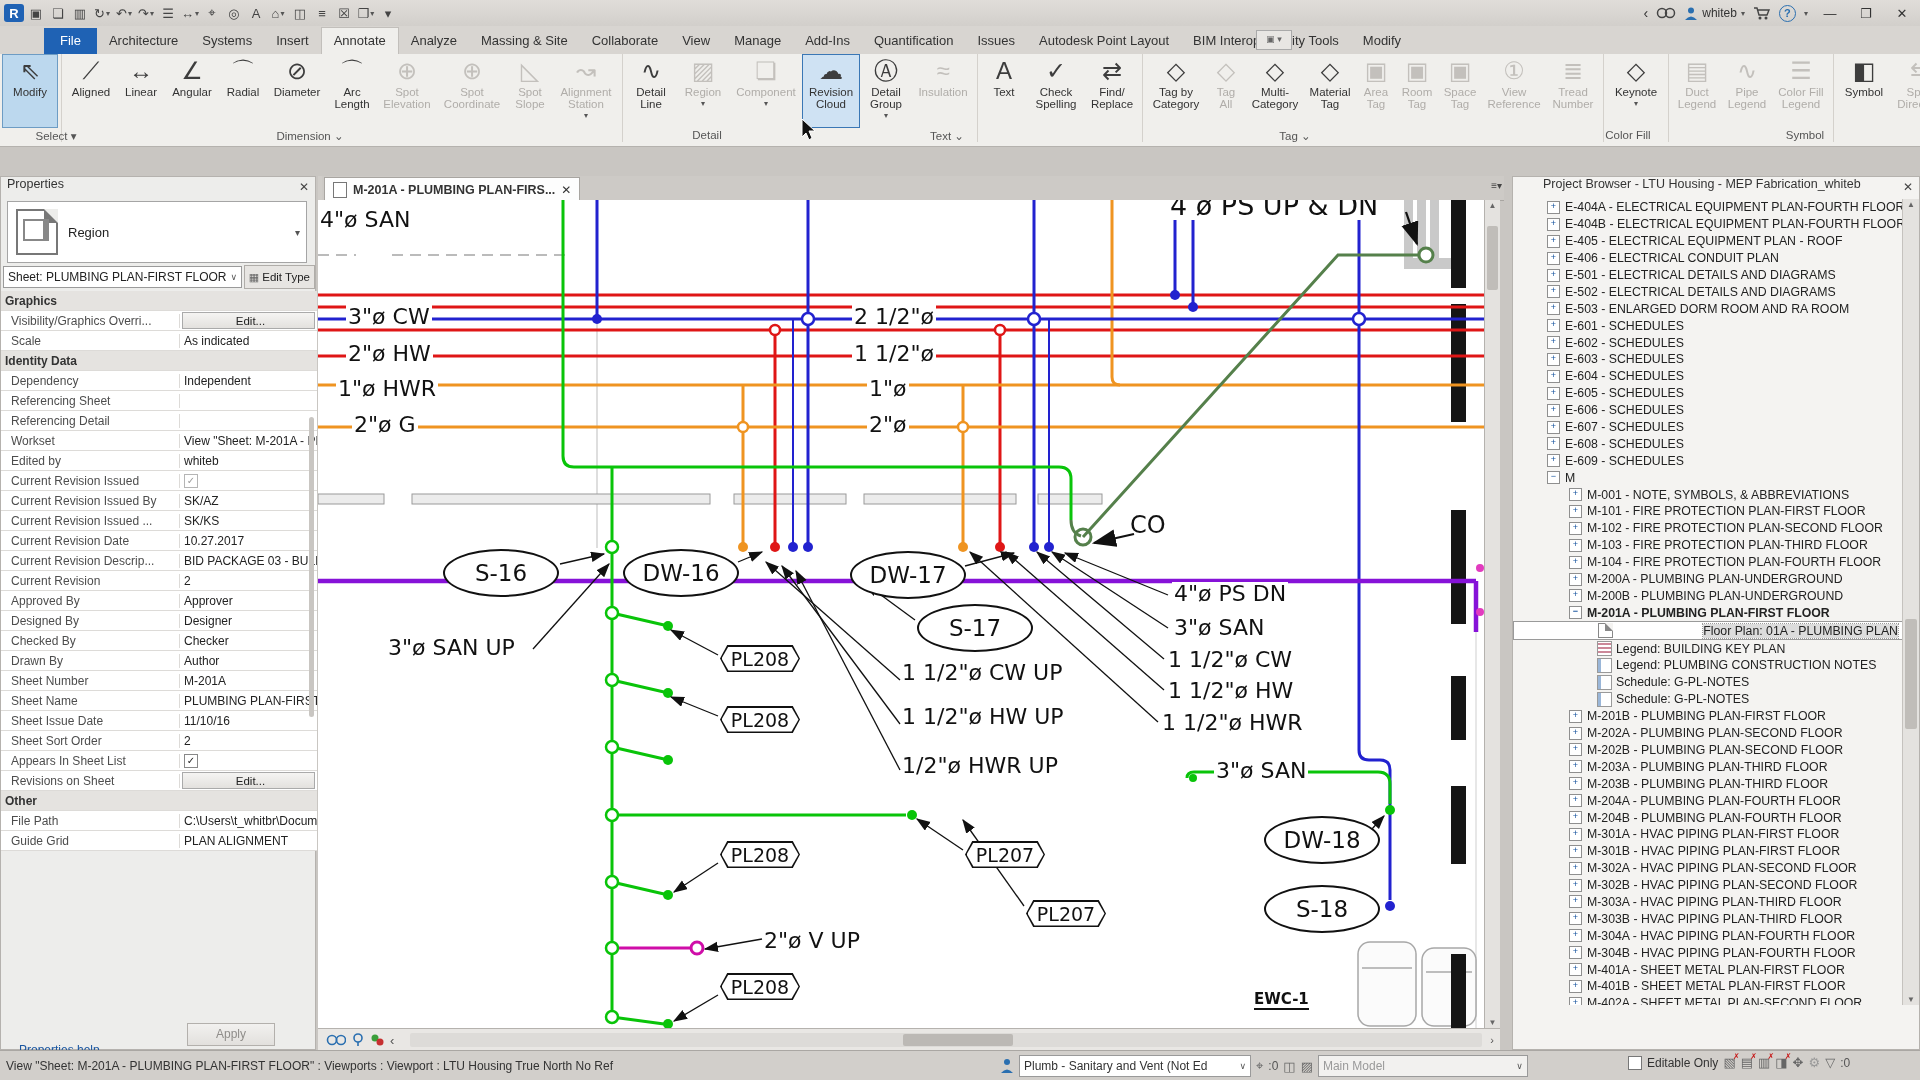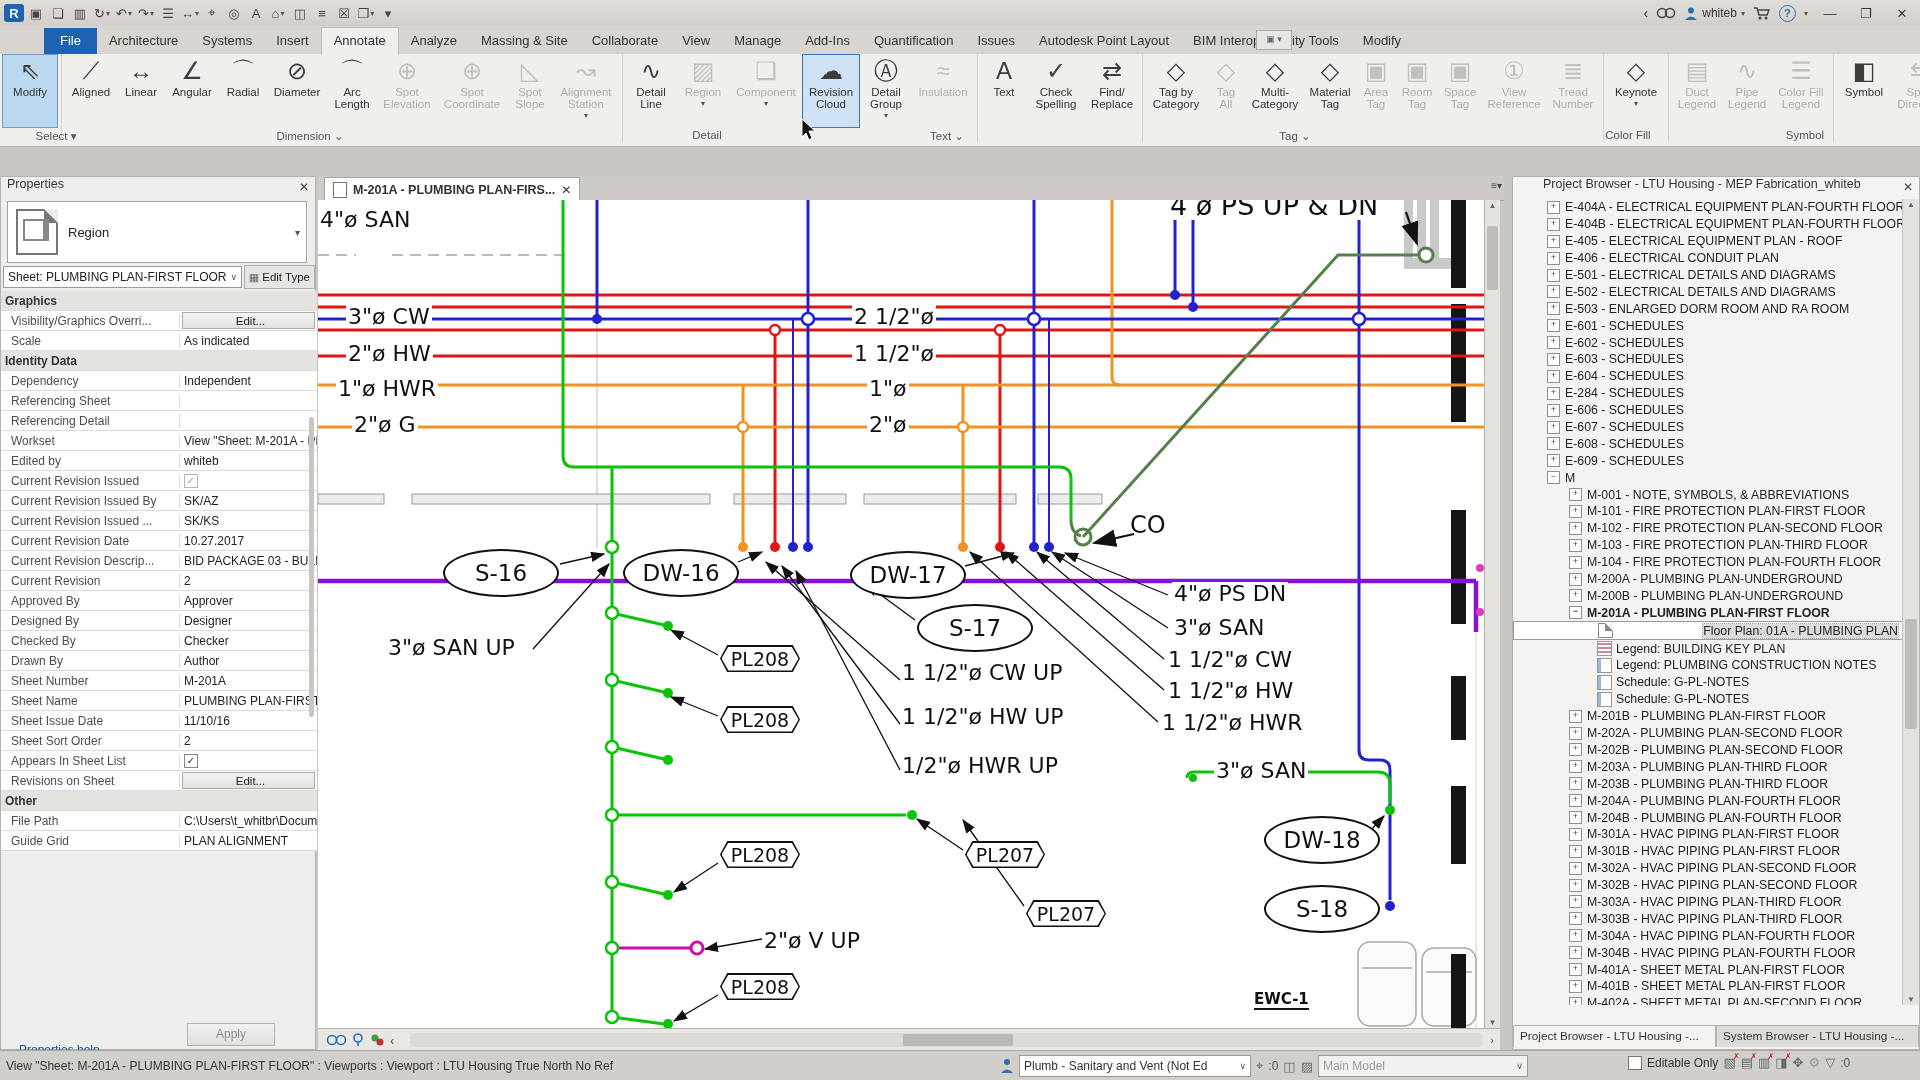--- a/index.html
+++ b/index.html
@@ -774,21 +774,21 @@
 
         <div class="trow d0">
           <span class="exp">+</span>
 
           <span class="lbl">E-604 - SCHEDULES</span>
         </div>
 
         <div class="trow d0">
           <span class="exp">+</span>
 
-          <span class="lbl">E-284 - SCHEDULES</span>
+          <span class="lbl">E-605 - SCHEDULES</span>
         </div>
 
         <div class="trow d0">
           <span class="exp">+</span>
 
           <span class="lbl">E-606 - SCHEDULES</span>
         </div>
 
         <div class="trow d0">
           <span class="exp">+</span>
@@ -998,24 +998,20 @@
           <span class="exp">+</span>
 
           <span class="lbl">M-402A - SHEET METAL PLAN-SECOND FLOOR</span>
         </div>
 
       </div>
     <div class="tscroll">
       <span class="ar" style="top:1px;">▲</span>
       <div class="thumb"></div>
       <span class="ar" style="bottom:1px;">▼</span>
-    </div>
-    <div class="btabs">
-      <div class="btab on">Project Browser - LTU Housing -...</div>
-      <div class="btab">System Browser - LTU Housing -...</div>
     </div>
   </div>
 
   <div class="statusbar">
     <span class="ltext">View "Sheet: M-201A - PLUMBING PLAN-FIRST FLOOR" : Viewports : Viewport : LTU Housing True North No Ref</span>
     <div class="sb-ctrl" style="left:1000px;">
       <svg width="14" height="16">
           <circle cx="7" cy="4" r="3" fill="#2a6fb0"></circle>
           <path d="M1,15 Q7,8 13,15 Z" fill="#2a6fb0"></path>
         </svg>

